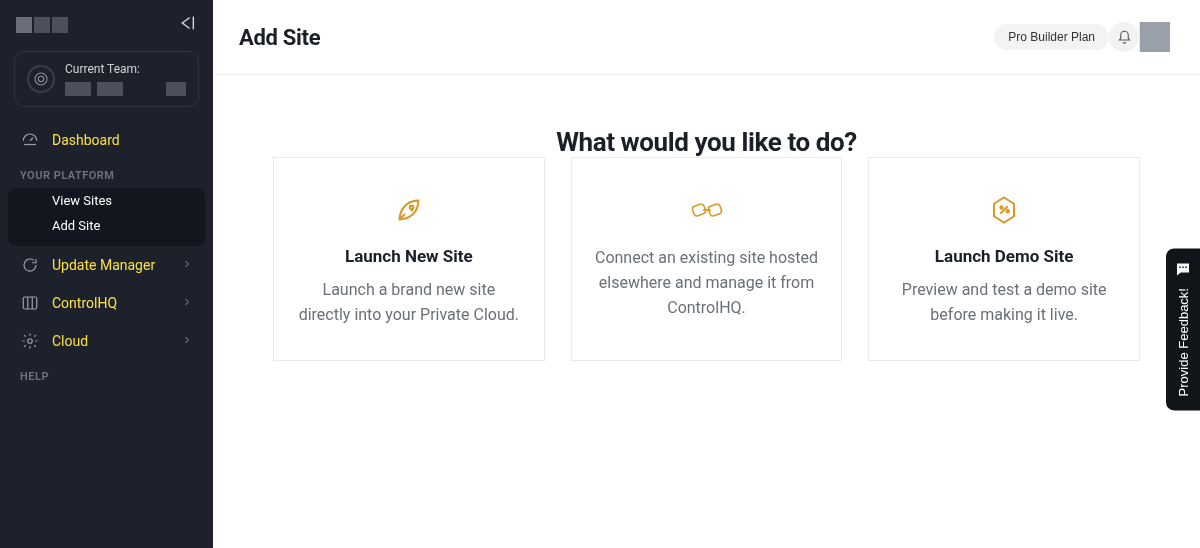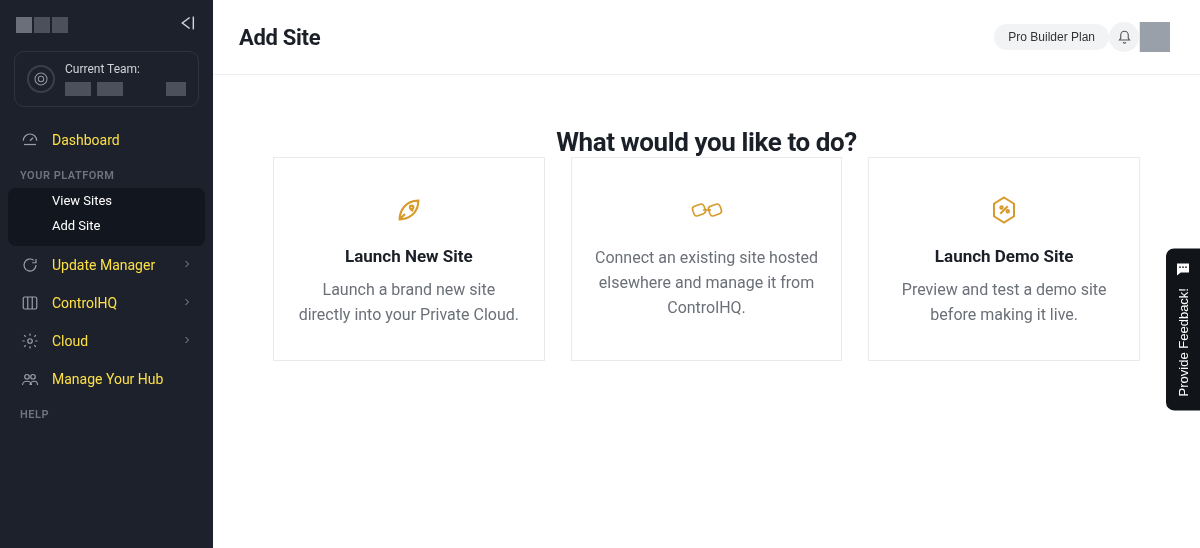--- a/index.html
+++ b/index.html
@@ -148,30 +148,20 @@
               <path d="M12 2v3M12 19v3M4.2 4.2l2.1 2.1M17.7 17.7l2.1 2.1M2 12h3M19 12h3M4.2 19.8l2.1-2.1M17.7 6.3l2.1-2.1"></path>
             </svg>
           </span>
         <span>Cloud</span>
         <span class="chev"><svg width="12" height="12" viewBox="0 0 24 24" fill="none" stroke="currentColor" stroke-width="2">
               <path d="M9 6l6 6-6 6"></path>
             </svg></span>
       </li>
 
 
-      <li class="nav-item">
-        <span class="nicon">
-            <svg width="18" height="18" viewBox="0 0 24 24" fill="none" stroke="currentColor" stroke-width="1.6">
-              <circle cx="8" cy="9" r="3"></circle>
-              <circle cx="16" cy="9" r="3"></circle>
-              <path d="M2 20c0-3 3-5 6-5s6 2 6 5M12 20c0-3 3-5 6-5s4 2 4 5"></path>
-            </svg>
-          </span>
-        <span>Manage Your Hub</span>
-      </li>
 
       <li class="nav-section">HELP</li>
 
     </ul>
   </aside>
 
   <main class="main">
     <div class="header">
       <h1 class="page-title">Add Site</h1>
       <div class="header-right">

